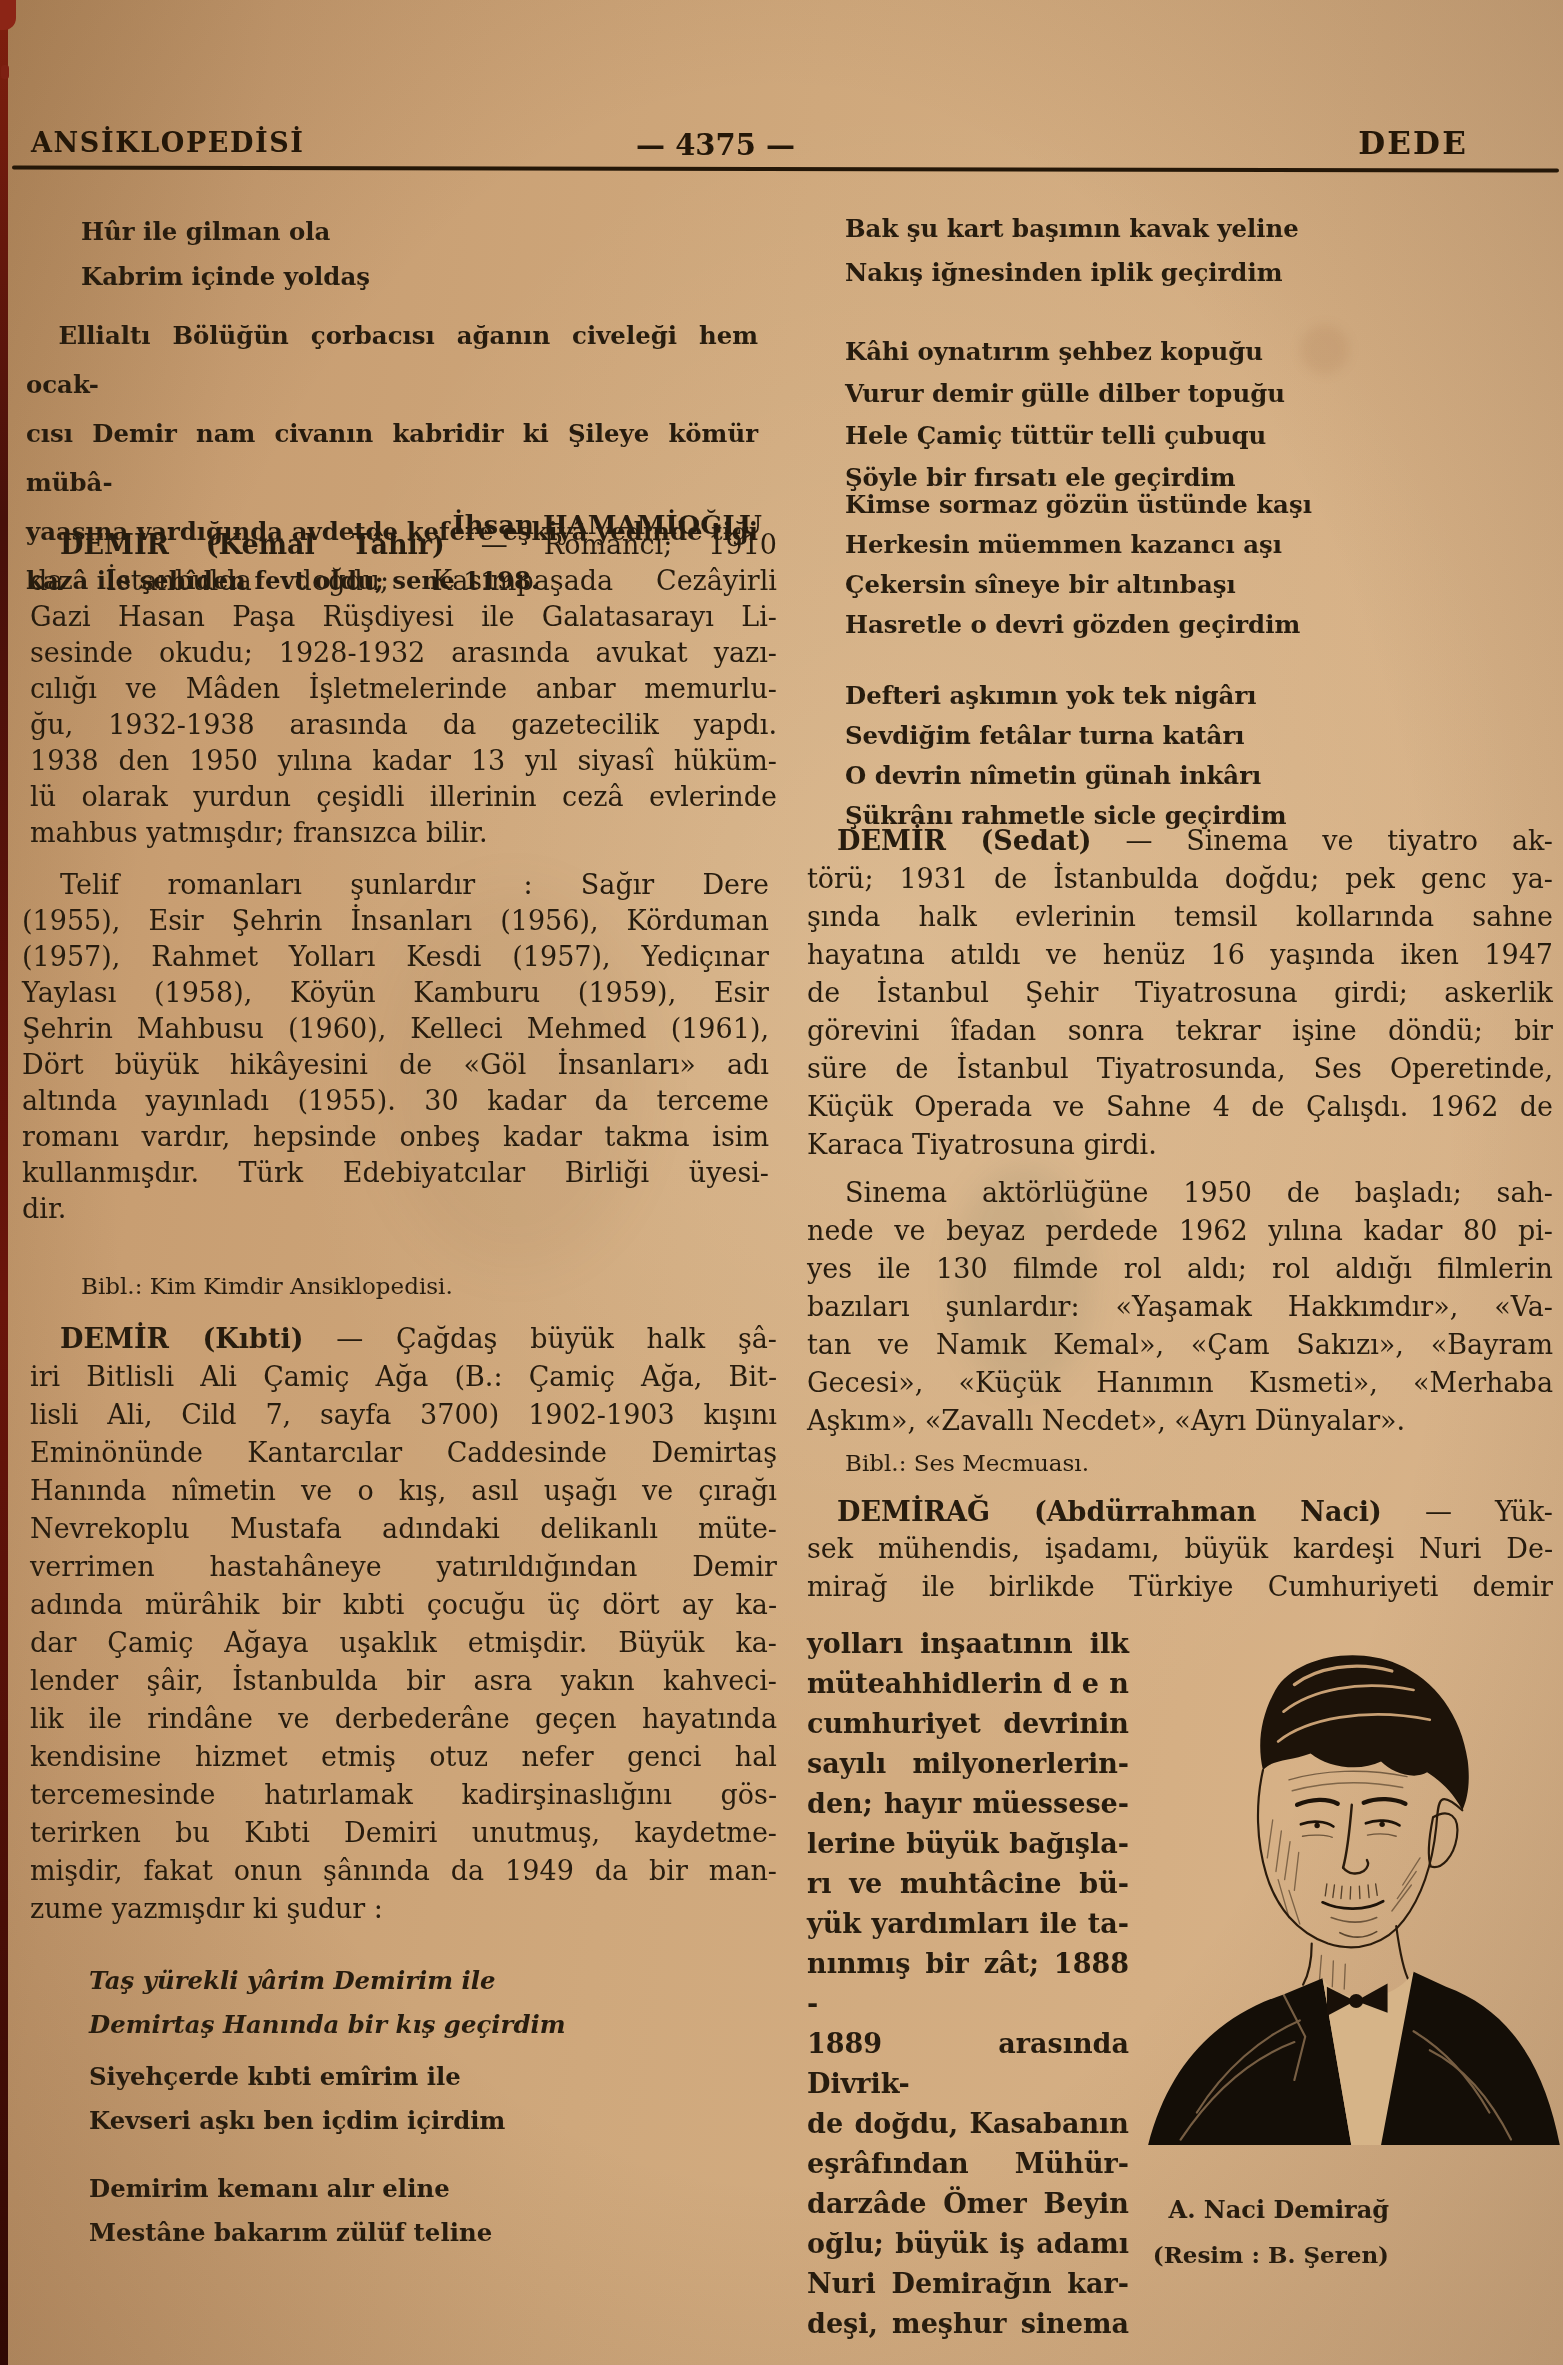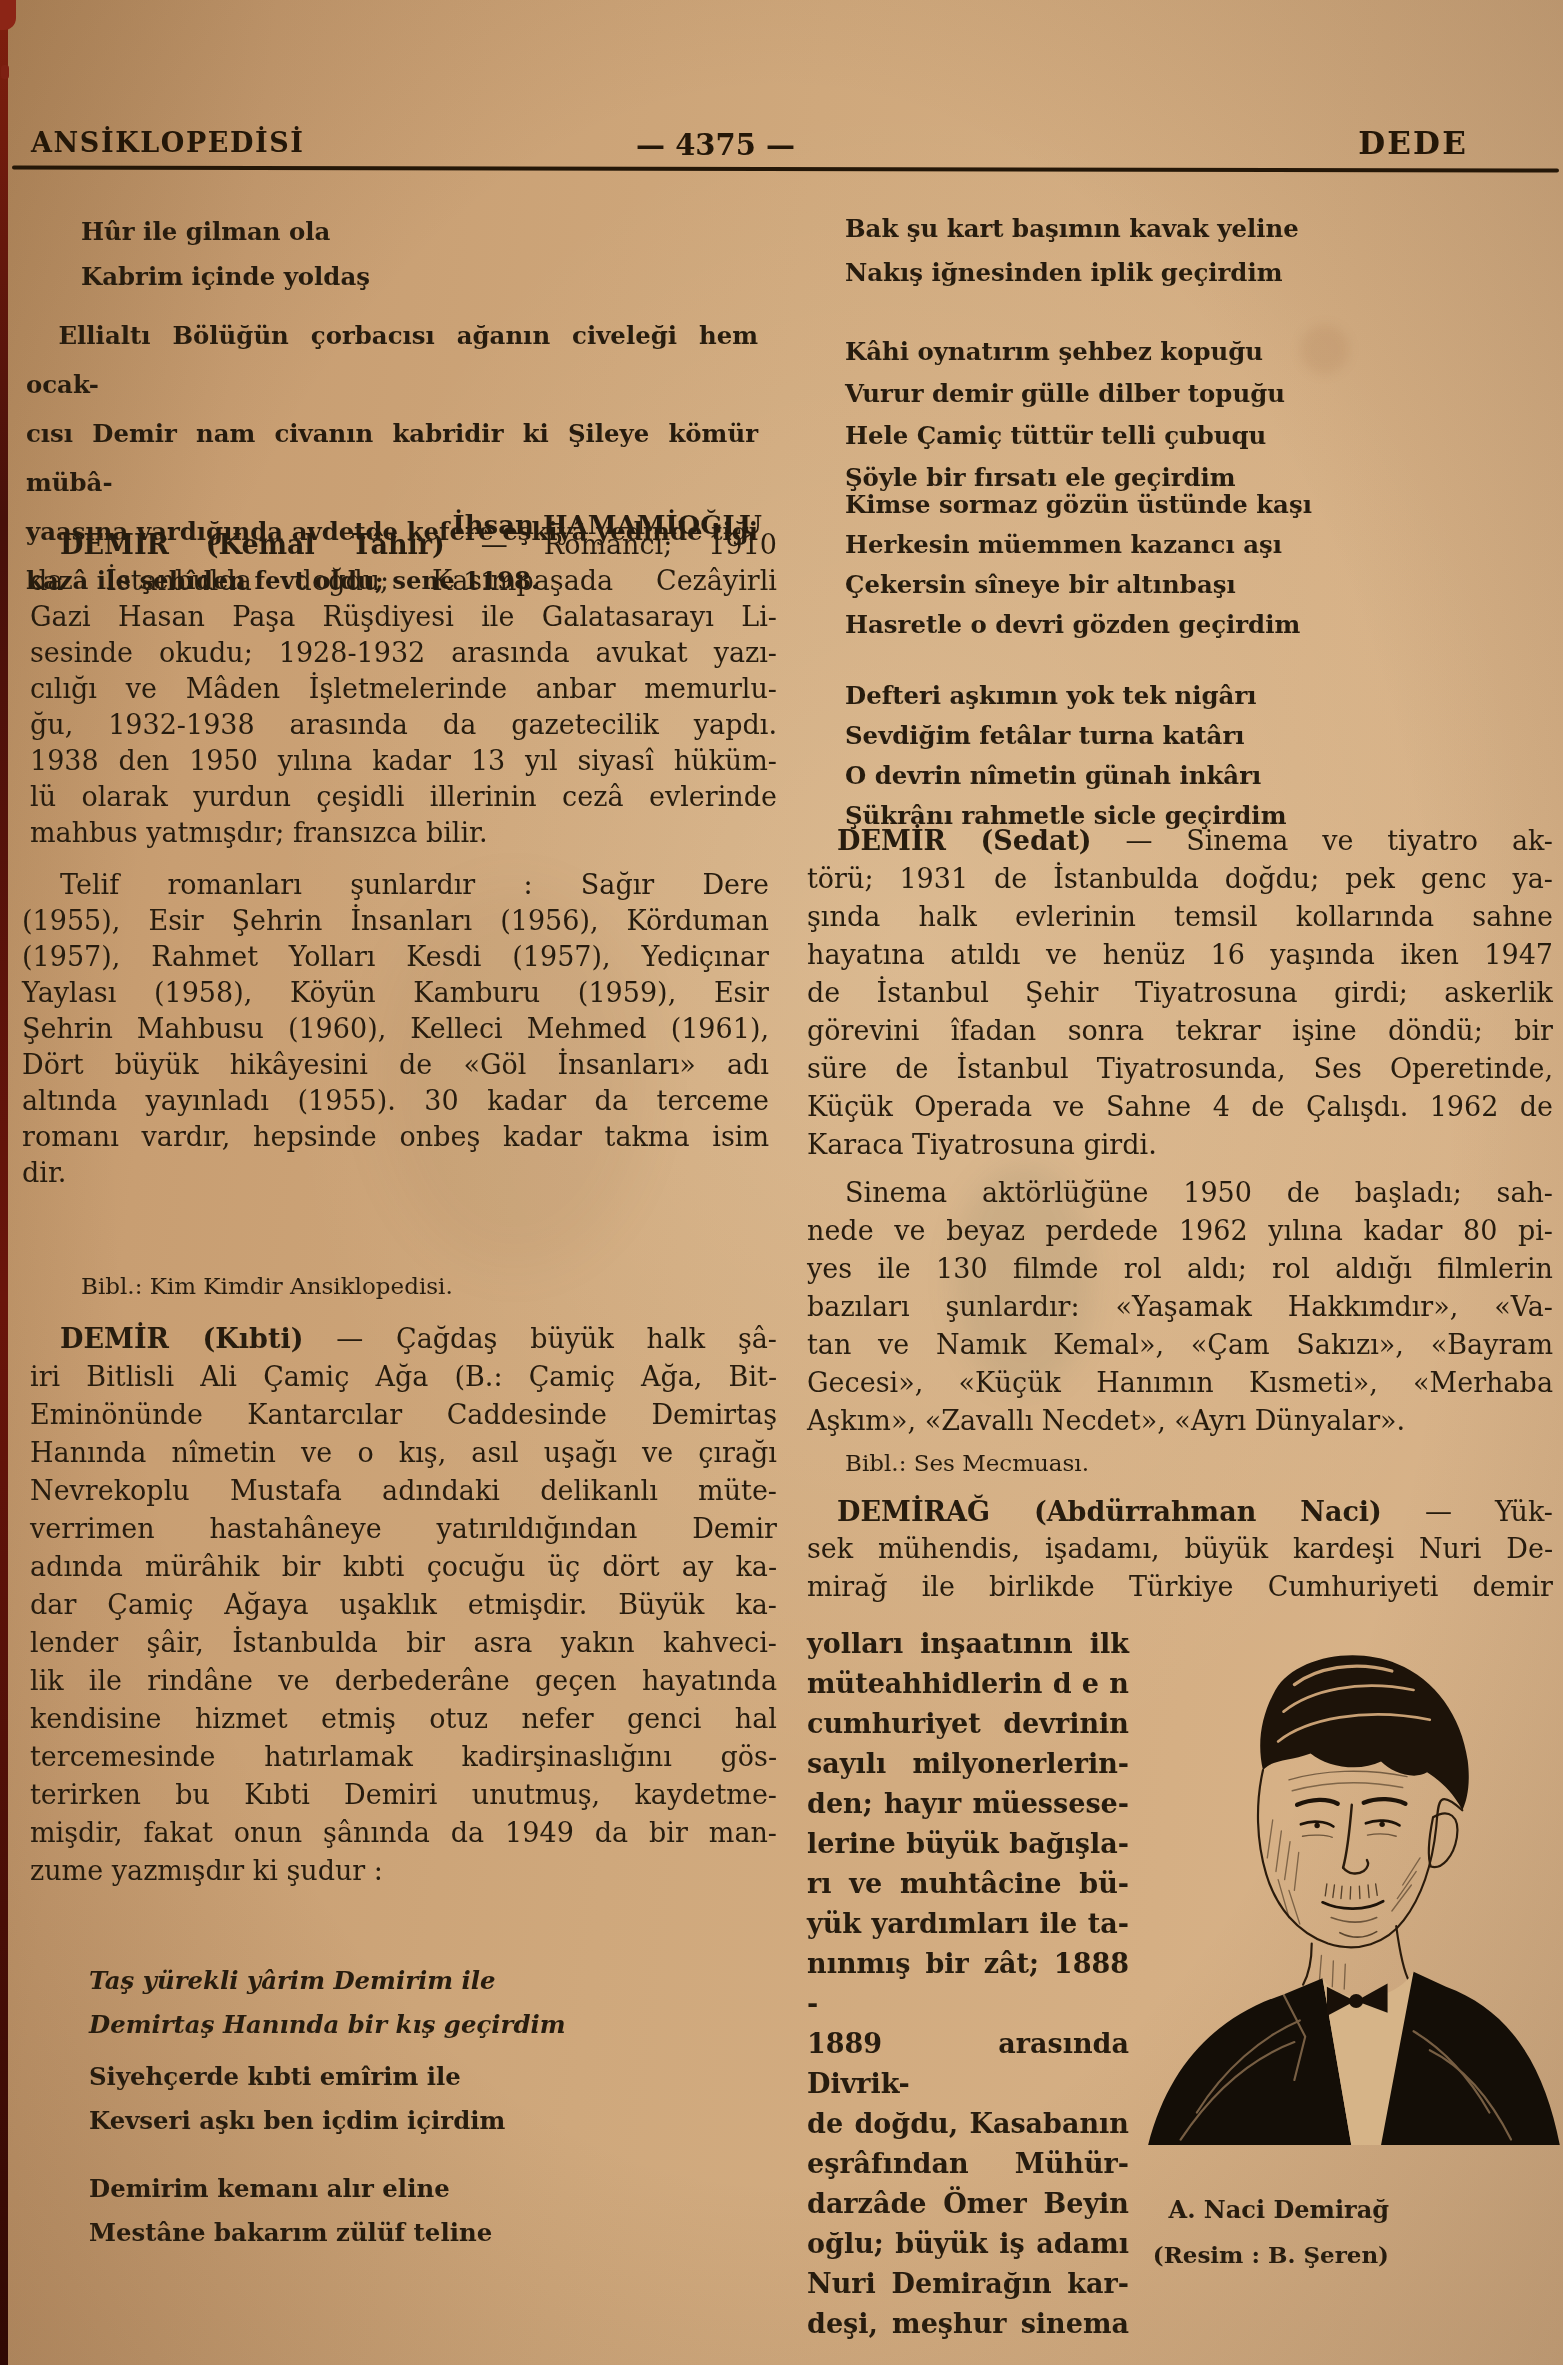--- a/index.html
+++ b/index.html
@@ -76,28 +76,30 @@
 
   <div class="abs body-text p-first" style="left:22px;top:867px;width:747px;line-height:36px;">
       <div class="line">Telif romanları şunlardır : Sağır Dere</div>
       <div class="line">(1955), Esir Şehrin İnsanları (1956), Körduman</div>
       <div class="line">(1957), Rahmet Yolları Kesdi (1957), Yediçınar</div>
       <div class="line">Yaylası (1958), Köyün Kamburu (1959), Esir</div>
       <div class="line">Şehrin Mahbusu (1960), Kelleci Mehmed (1961),</div>
       <div class="line">Dört büyük hikâyesini de «Göl İnsanları» adı</div>
       <div class="line">altında yayınladı (1955). 30 kadar da terceme</div>
       <div class="line">romanı vardır, hepsinde onbeş kadar takma isim</div>
+      <div class="line">kullanmışdır. Türk Edebiyatcılar Birliği üyesi-</div>
       <div class="line short">dir.</div>
     </div>
 
   <div class="abs bibl" style="left:81px;top:1273px;width:693px;">Bibl.: Kim Kimdir Ansiklopedisi.</div>
 
   <div class="abs head-line" style="left:30px;top:1320px;width:747px;"><span class="b">DEMİR (Kıbti)</span><span> — Çağdaş büyük halk şâ-</span></div>
   <div class="abs body-text" style="left:30px;top:1358px;width:747px;line-height:38px;">
       <div class="line">iri Bitlisli Ali Çamiç Ağa (B.: Çamiç Ağa, Bit-</div>
+      <div class="line">lisli Ali, Cild 7, sayfa 3700) 1902-1903 kışını</div>
       <div class="line">Eminönünde Kantarcılar Caddesinde Demirtaş</div>
       <div class="line">Hanında nîmetin ve o kış, asıl uşağı ve çırağı</div>
       <div class="line">Nevrekoplu Mustafa adındaki delikanlı müte-</div>
       <div class="line">verrimen hastahâneye yatırıldığından Demir</div>
       <div class="line">adında mürâhik bir kıbti çocuğu üç dört ay ka-</div>
       <div class="line">dar Çamiç Ağaya uşaklık etmişdir. Büyük ka-</div>
       <div class="line">lender şâir, İstanbulda bir asra yakın kahveci-</div>
       <div class="line">lik ile rindâne ve derbederâne geçen hayatında</div>
       <div class="line">kendisine hizmet etmiş otuz nefer genci hal</div>
       <div class="line">tercemesinde hatırlamak kadirşinaslığını gös-</div>

